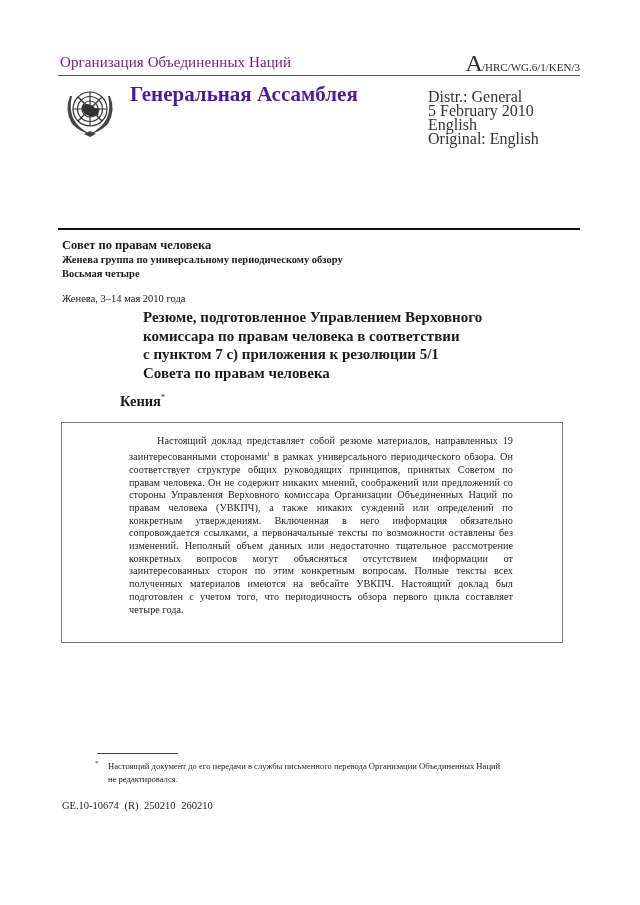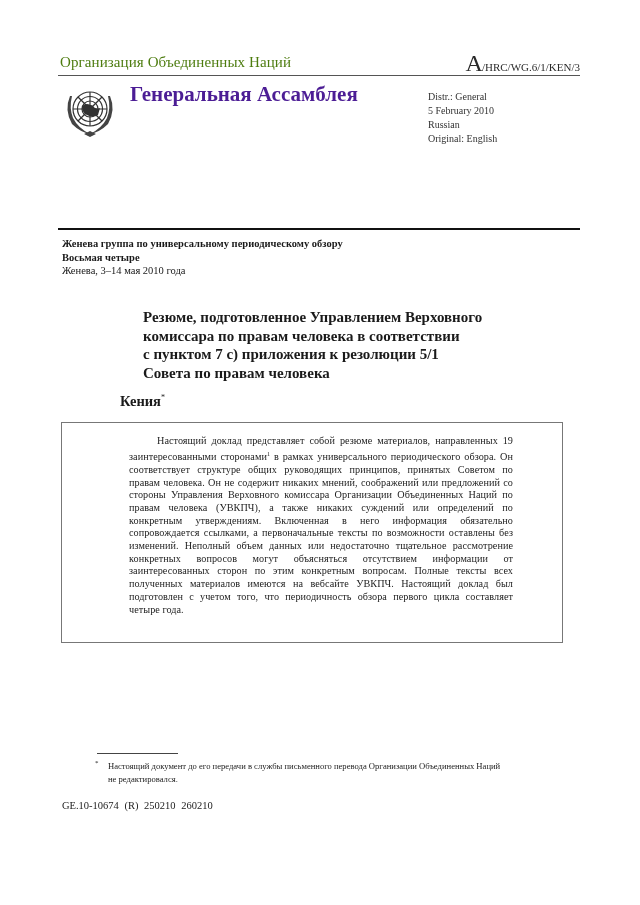--- a/index.html
+++ b/index.html
@@ -3,38 +3,38 @@
   <meta charset="utf-8">
   <style>
     html, body { margin: 0; padding: 0; background: #ffffff; }
     body {
       width: 640px; height: 905px; position: relative; overflow: hidden;
       font-family: "Liberation Serif", "DejaVu Serif", serif; color: #1a1a1a;
     }
     .abs { position: absolute; }
 
     
-    .org-name { left: 60px; top: 54px; font-size: 15px; color: #4d7c0f; letter-spacing: 0.1px; }
+    .org-name { left: 60px; top: 54px; font-size: 15px; color: #701a75; letter-spacing: 0.1px; }
     .symbol { right: 60px; top: 50px; font-size: 11px; color: #2a2a2a; white-space: nowrap; }
     .symbol .big { font-size: 24px; letter-spacing: -1px; }
     .top-rule { left: 58px; top: 75px; width: 522px; height: 1px; background: #555; }
 
     .emblem { left: 60px; top: 82px; width: 60px; height: 60px; }
     .assembly { left: 130px; top: 82px; font-size: 21px; font-weight: bold; color: #4c1d95; }
 
-    .distr { left: 428px; top: 90px; font-size: 10px; line-height: 14px; color: #333; }
+    .distr { left: 428px; top: 90px; font-size: 16px; line-height: 14px; color: #333; }
 
     .thick-rule { left: 58px; top: 228px; width: 522px; height: 2px; background: #111; }
 
     
     .council { left: 62px; top: 237px; }
     .council .c1 { font-size: 12.5px; font-weight: bold; line-height: 16px; }
     .council .c2 { font-size: 10.5px; font-weight: bold; line-height: 13.5px; }
     .council .c3 { font-size: 10.5px; font-weight: bold; line-height: 13.5px; }
-    .council .c4 { font-size: 10.5px; line-height: 13.5px; }
+    .council .c4 { font-size: 10.5px; line-height: 13.5px; margin-top: 12px; }
 
     .title { left: 120px; top: 308px; font-size: 15px; font-weight: bold; line-height: 18.5px; width: 400px; margin-left: 23px; }
     .country { left: 120px; top: 393px; font-size: 14.5px; font-weight: bold; }
     .country sup { font-size: 8px; font-weight: normal; }
 
     
     .box { left: 61px; top: 422px; width: 500px; height: 219px; border: 1.5px solid #777; }
     .box-text {
       position: absolute; left: 67px; top: 12px; width: 384px;
       font-size: 10.2px; line-height: 12.7px; text-align: justify; color: #222;
@@ -74,27 +74,28 @@
       <path d="M50 14 Q56 28 48 42 Q40 50 30 52 Q42 46 47 36 Q51 26 48 14 Z"></path>
       <path d="M24 52 L30 49 L36 52 L30 55 Z"></path>
     </g>
   </svg>
 </div>
 <div class="abs assembly">Генеральная Ассамблея</div>
 
 <div class="abs distr">
   <div>Distr.: General</div>
   <div>5 February 2010</div>
-  <div>Russian</div>
+  <div>English</div>
   <div>Original: English</div>
 </div>
 
 <div class="abs thick-rule"></div>
 
 <div class="abs council">
+  <div class="c1">Совет по правам человека</div>
   <div class="c2">Женева группа по универсальному периодическому обзору</div>
   <div class="c3">Восьмая четыре</div>
   <div class="c4">Женева, 3–14 мая 2010 года</div>
 </div>
 
 <div class="abs title">
   <div>Резюме, подготовленное Управлением Верховного</div>
   <div>комиссара по правам человека в соответствии</div>
   <div>с пунктом 7 с) приложения к резолюции 5/1</div>
   <div>Совета по правам человека</div>

